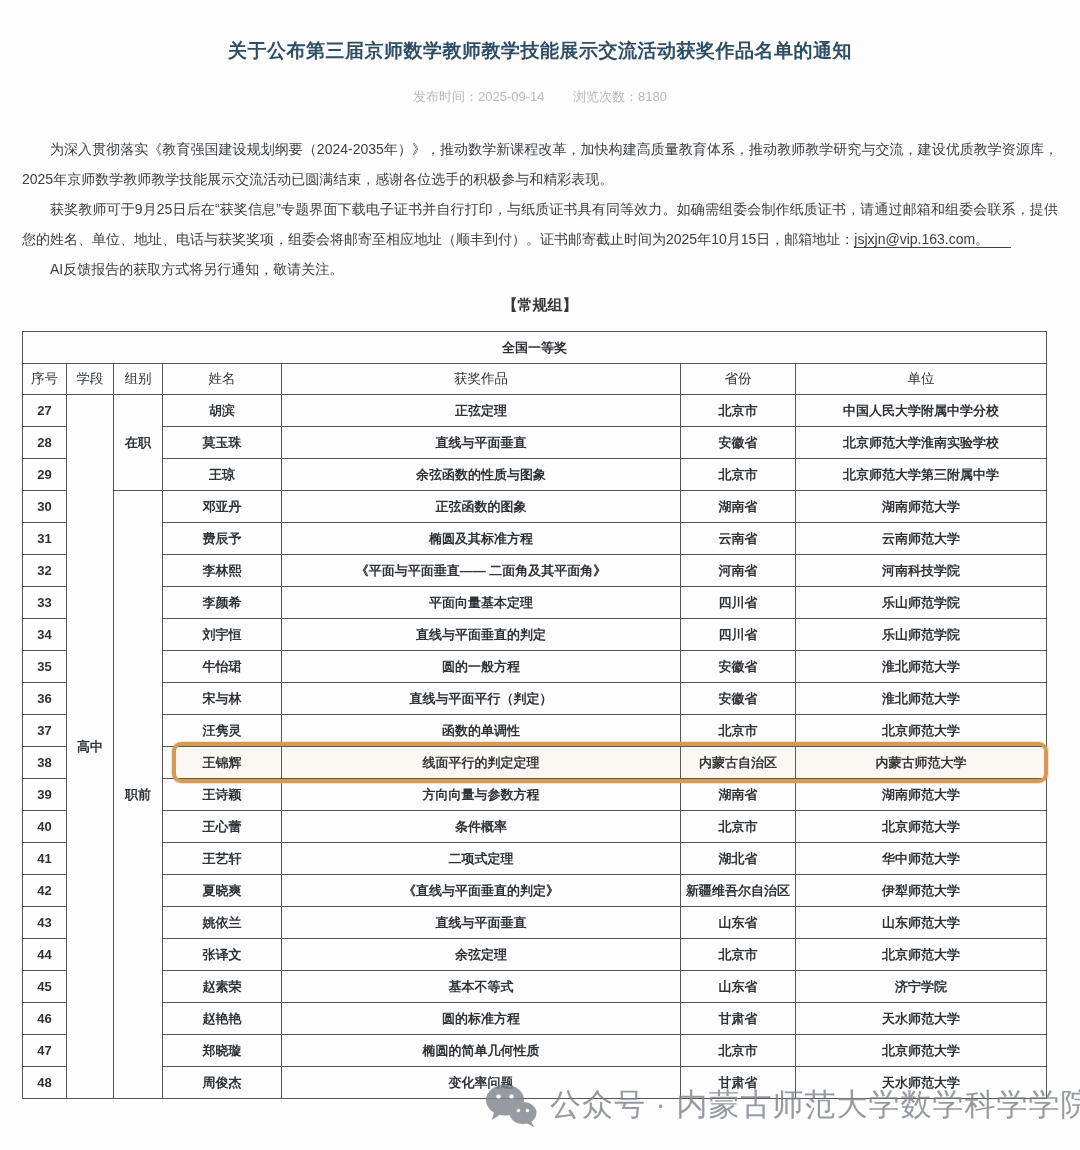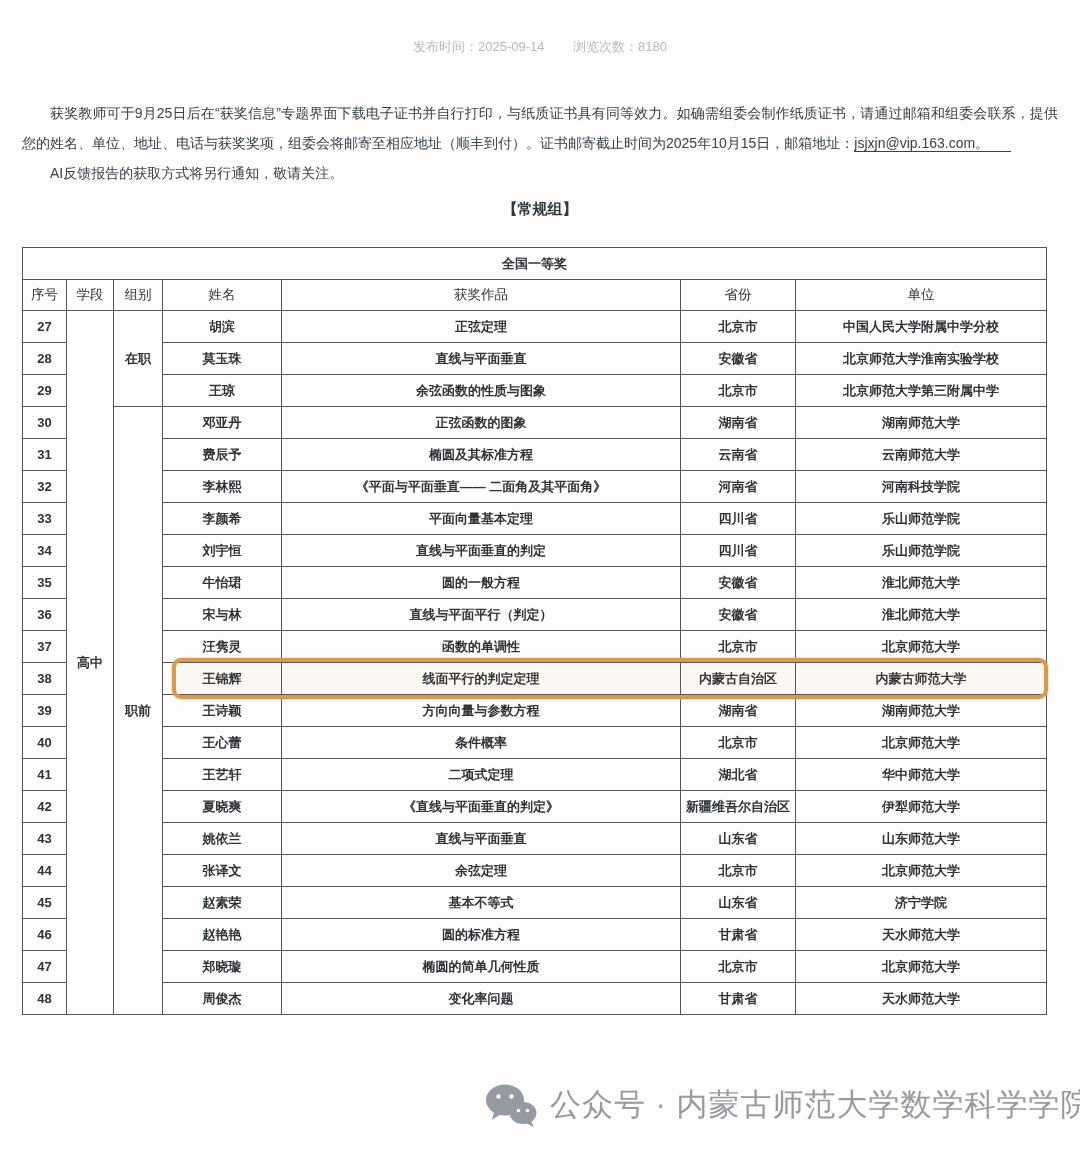--- a/index.html
+++ b/index.html
@@ -18,41 +18,41 @@
     text-align: center;
     font-size: 19px;
     font-weight: bold;
     color: #2e4d66;
     letter-spacing: 0.5px;
   }
   .meta {
     text-align: center;
     color: #b5bac1;
     font-size: 13px;
-    margin-bottom: 42px;
+    margin-bottom: 28px;
   }
   .meta .gap { display: inline-block; width: 2.2em; }
   .body-text p {
     margin: 0;
     font-size: 14px;
     line-height: 30px;
     color: #3b4046;
     text-align: justify;
     text-indent: 2em;
   }
   .email {
     color: #3b4046;
     text-decoration: none;
     border-bottom: 1.5px solid #3b4046;
     padding-right: 22px;
     cursor: pointer;
     margin-top: 11px;
   }
   h2.section {
-    margin: 12px 0 28px 0;
+    margin: 12px 0 16px 0;
     text-align: center;
     font-size: 15px;
     font-weight: bold;
     color: #33383d;
   }
   .table-wrap { position: relative; width: 1024px; }
   table.awards {
     border-collapse: collapse;
     table-layout: fixed;
     width: 1024px;
@@ -93,26 +93,28 @@
     white-space: nowrap;
     pointer-events: none;
   }
   .watermark svg { opacity: 0.8; flex: 0 0 auto; }
 </style>
 </head>
 <body>
 
 <div class="page">
 
+  <h1 class="title">关于公布第三届京师数学教师教学技能展示交流活动获奖作品名单的通知</h1>
 
   <div class="meta">
     <span>发布时间：</span><span>2025-09-14</span><span class="gap"></span><span>浏览次数：</span><span>8180</span>
   </div>
 
   <div class="body-text">
+    <p>为深入贯彻落实《教育强国建设规划纲要（2024-2035年）》，推动数学新课程改革，加快构建高质量教育体系，推动教师教学研究与交流，建设优质教学资源库，2025年京师数学教师教学技能展示交流活动已圆满结束，感谢各位选手的积极参与和精彩表现。</p>
     <p><span>获奖教师可于9月25日后在“获奖信息”专题界面下载电子证书并自行打印，与纸质证书具有同等效力。如确需组委会制作纸质证书，请通过邮箱和组委会联系，提供您的姓名、单位、地址、电话与获奖奖项，组委会将邮寄至相应地址（顺丰到付）。证书邮寄截止时间为2025年10月15日，邮箱地址：</span><a class="email">jsjxjn@vip.163.com。</a></p>
     <p>AI反馈报告的获取方式将另行通知，敬请关注。</p>
   </div>
 
   <h2 class="section">【常规组】</h2>
 
   <div class="table-wrap">
     <table class="awards">
       <colgroup>
         <col style="width:44px">

